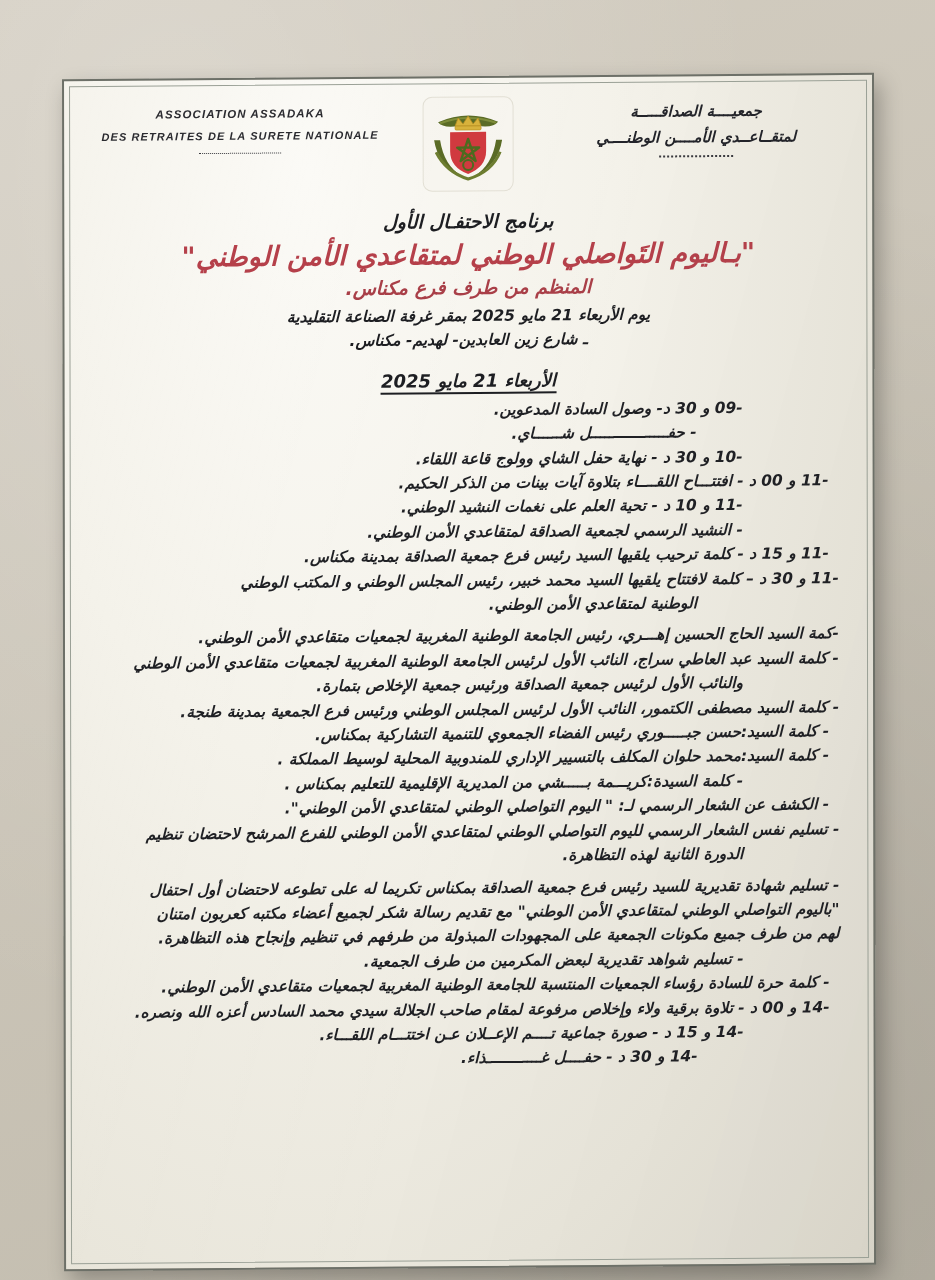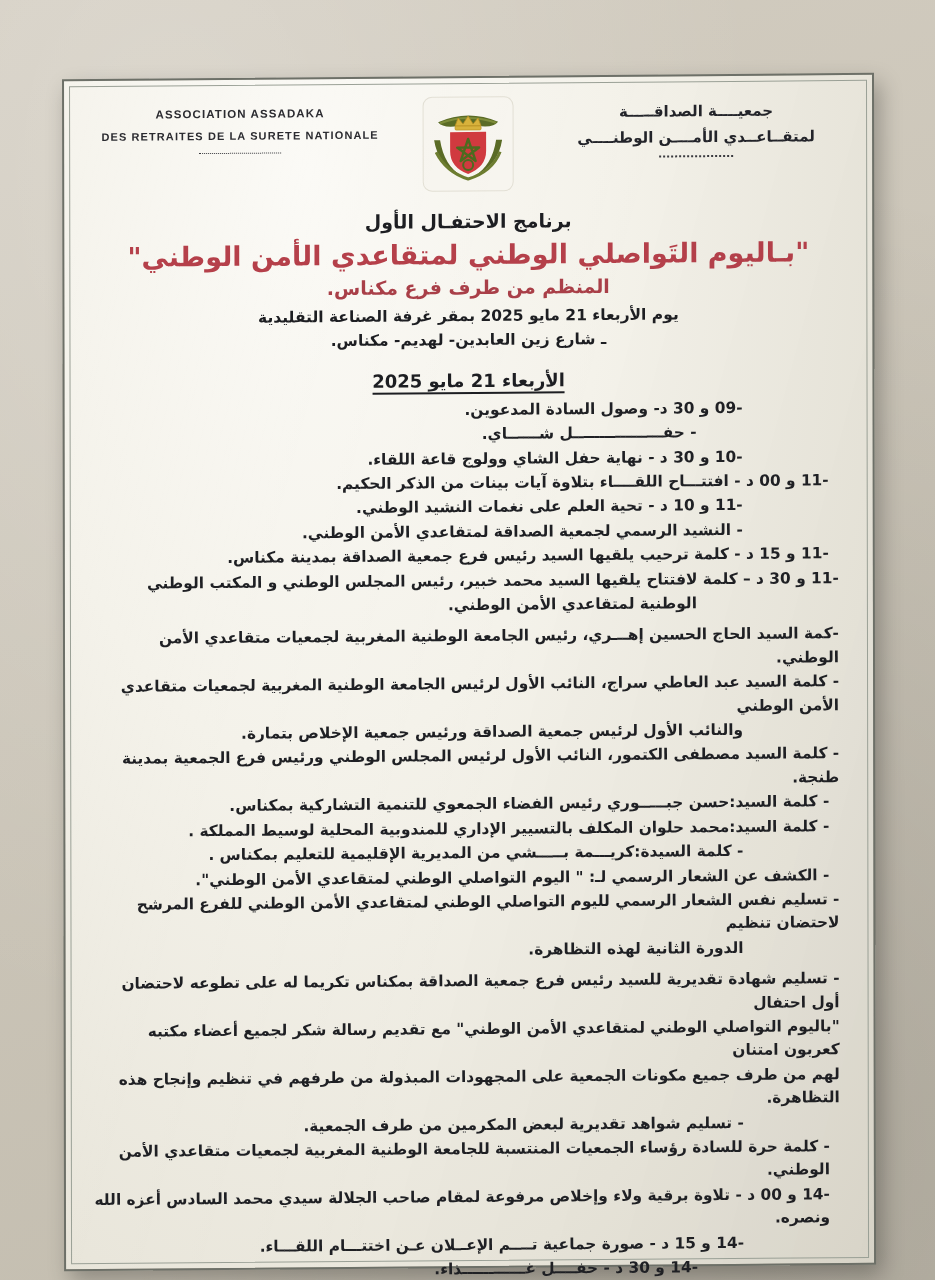--- a/index.html
+++ b/index.html
@@ -16,20 +16,21 @@
 
   
   #photo {
     position: relative;
     width: 935px;
     height: 1280px;
     background:
       radial-gradient(ellipse at 18% 12%, rgba(255,255,255,0.22), rgba(0,0,0,0) 55%),
       radial-gradient(ellipse at 85% 90%, rgba(0,0,0,0.12), rgba(0,0,0,0) 60%),
       linear-gradient(160deg, #d3cdc1 0%, #cbc5b8 45%, #c2bcae 100%);
+    font-style: italic;
   }
 
   
   #sheet-wrap {
     position: absolute;
     left: 62px;
     top: 76px;
     width: 812px;
     height: 1192px;
     transform: rotate(-0.45deg) skewX(-0.35deg);

